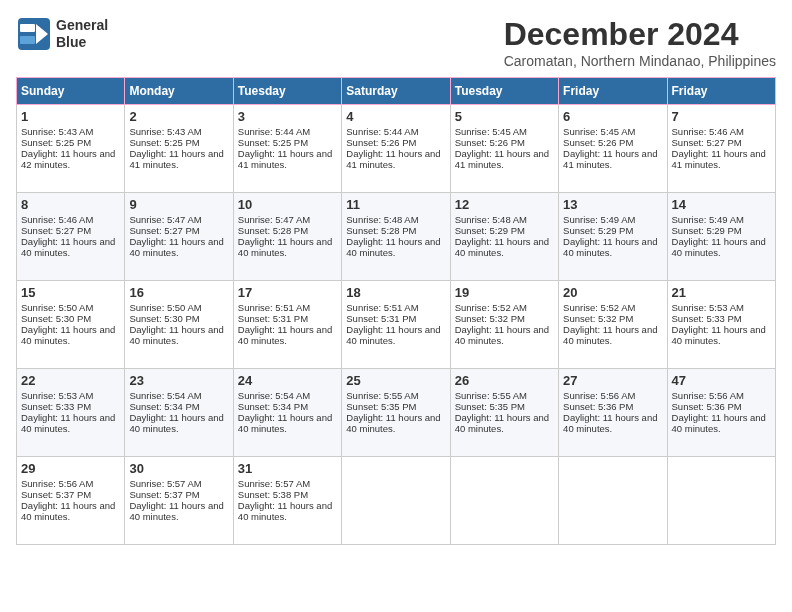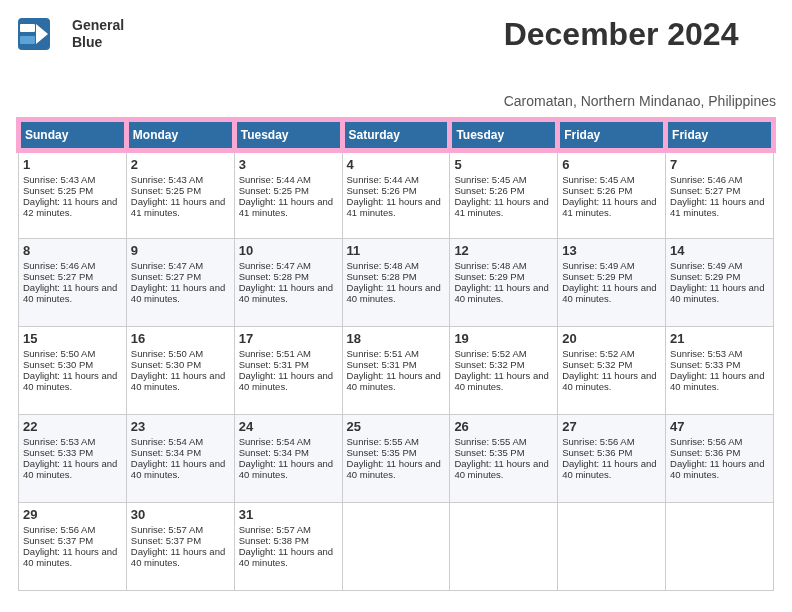--- a/index.html
+++ b/index.html
@@ -12,21 +12,21 @@
     }
     .header-area {
       display: flex;
       justify-content: space-between;
       align-items: flex-start;
       margin-bottom: 8px;
     }
     .logo {
       display: flex;
       align-items: center;
-      gap: 20px;
+      gap: 4px;
     }
     .logo-text {
       font-size: 14px;
       font-weight: bold;
       color: #333;
       line-height: 1.2;
     }
     .logo-icon {
       width: 36px;
       height: 36px;
@@ -35,35 +35,34 @@
       text-align: left;
     }
     .month-year {
       font-size: 32px;
       font-weight: bold;
       color: #333;
     }
     .location {
       font-size: 14px;
       color: #555;
-      margin-top: 40px;
     }
     table {
       width: 100%;
       border-collapse: collapse;
       table-layout: fixed;
     }
     thead tr th {
       background: #2E6DA4;
       color: #fff;
       font-size: 12px;
       font-weight: bold;
       padding: 6px 4px;
       text-align: left;
-      border: 5px solid #f9a8d4;
+      border: 1px solid #f9a8d4;
     }
     tbody tr td {
       vertical-align: top;
       border: 1px solid #ccc;
       padding: 4px;
       font-size: 9.5px;
       color: #333;
       background: #fff;
       height: 88px;
     }

